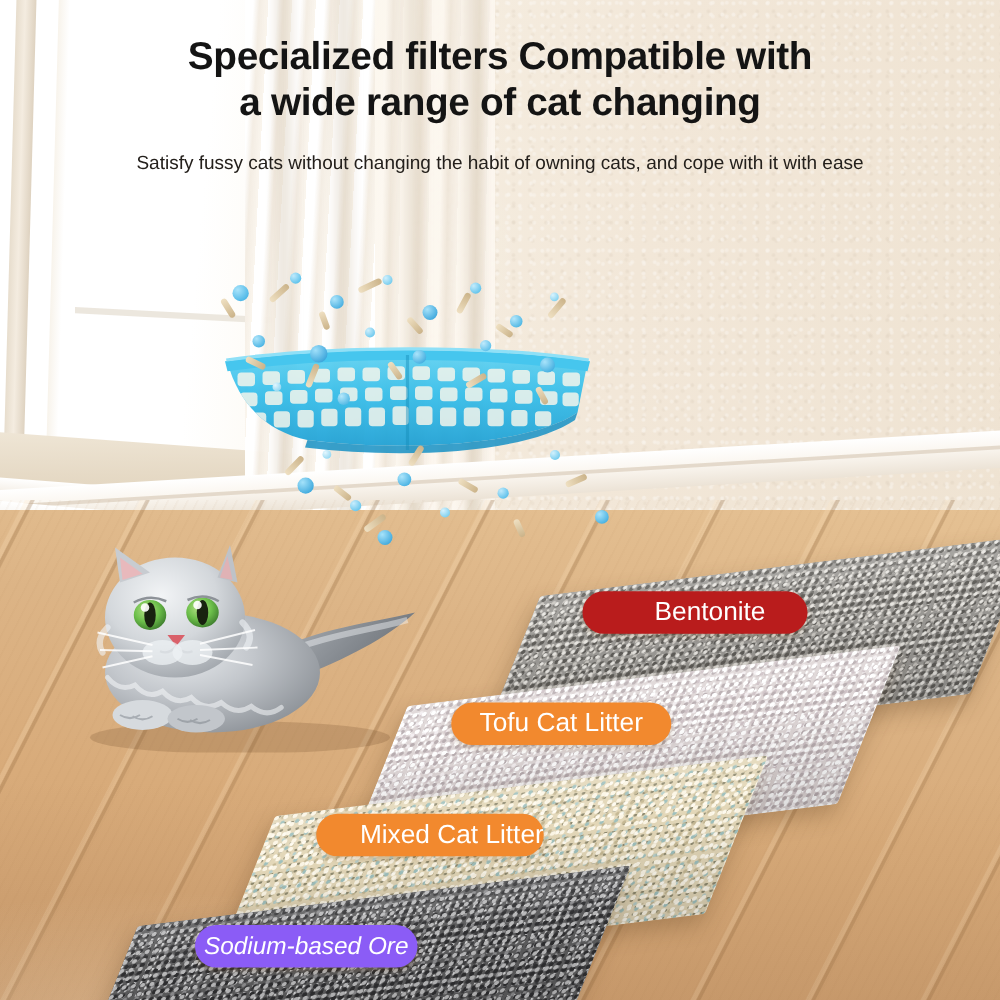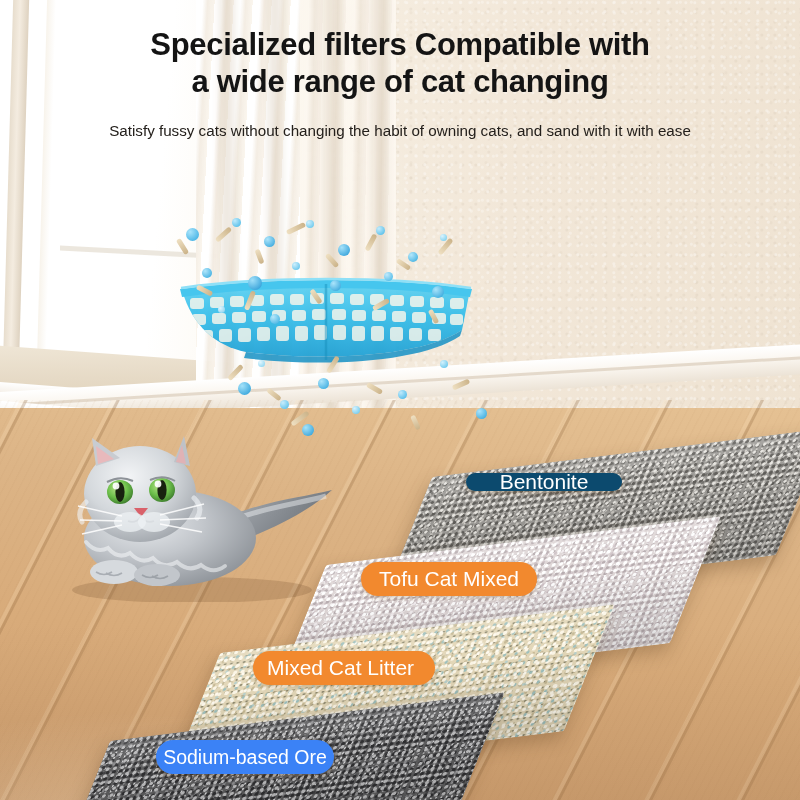--- a/index.html
+++ b/index.html
@@ -465,38 +465,38 @@
     </div>
   </div>
 
   <div class="panel" style="left:96px;top:716px;width:372px;height:128px;">
     <div class="slab">
       <div class="grain g-sodium"></div>
       <div class="panel-edge"></div>
     </div>
   </div>
 
-  <div class="badge" style="left:466px;top:473px;width:156px;height:18px;background:#0c4a6e;">
+  <div class="badge" style="left:466px;top:473px;width:156px;height:34px;background:#b91c1c;padding-left:24px;">
     <span style="font-size:21px;">Bentonite</span>
   </div>
 
   <div class="badge" style="left:361px;top:562px;width:176px;height:34px;background:#F2892E;">
-    <span style="font-size:21px;">Tofu Cat Mixed</span>
-  </div>
-
-  <div class="badge" style="left:253px;top:651px;width:182px;height:34px;background:#F2892E;justify-content:flex-start;padding-left:14px;box-sizing:border-box;">
+    <span style="font-size:21px;">Tofu Cat Litter</span>
+  </div>
+
+  <div class="badge" style="left:253px;top:651px;width:182px;height:34px;background:#F2892E;justify-content:flex-end;padding-left:14px;box-sizing:border-box;">
     <span style="font-size:21px;">Mixed Cat Litter</span>
   </div>
 
-  <div class="badge" style="left:156px;top:740px;width:178px;height:34px;background:#3b82f6;">
+  <div class="badge" style="left:156px;top:740px;width:178px;height:34px;background:#8b5cf6;font-style:italic;">
     <span style="font-size:19.5px;">Sodium-based Ore</span>
   </div>
 
   <div class="head">
     <span>Specialized filters Compatible with</span>
     <span class="l2">a wide range of cat changing</span>
   </div>
 
   <div class="sub">
-    <span class="s2">Satisfy fussy cats without changing the habit of owning cats, and sand with it with ease</span>
+    <span class="s2">Satisfy fussy cats without changing the habit of owning cats, and cope with it with ease</span>
   </div>
 
 </div>
 
 </body></html>

